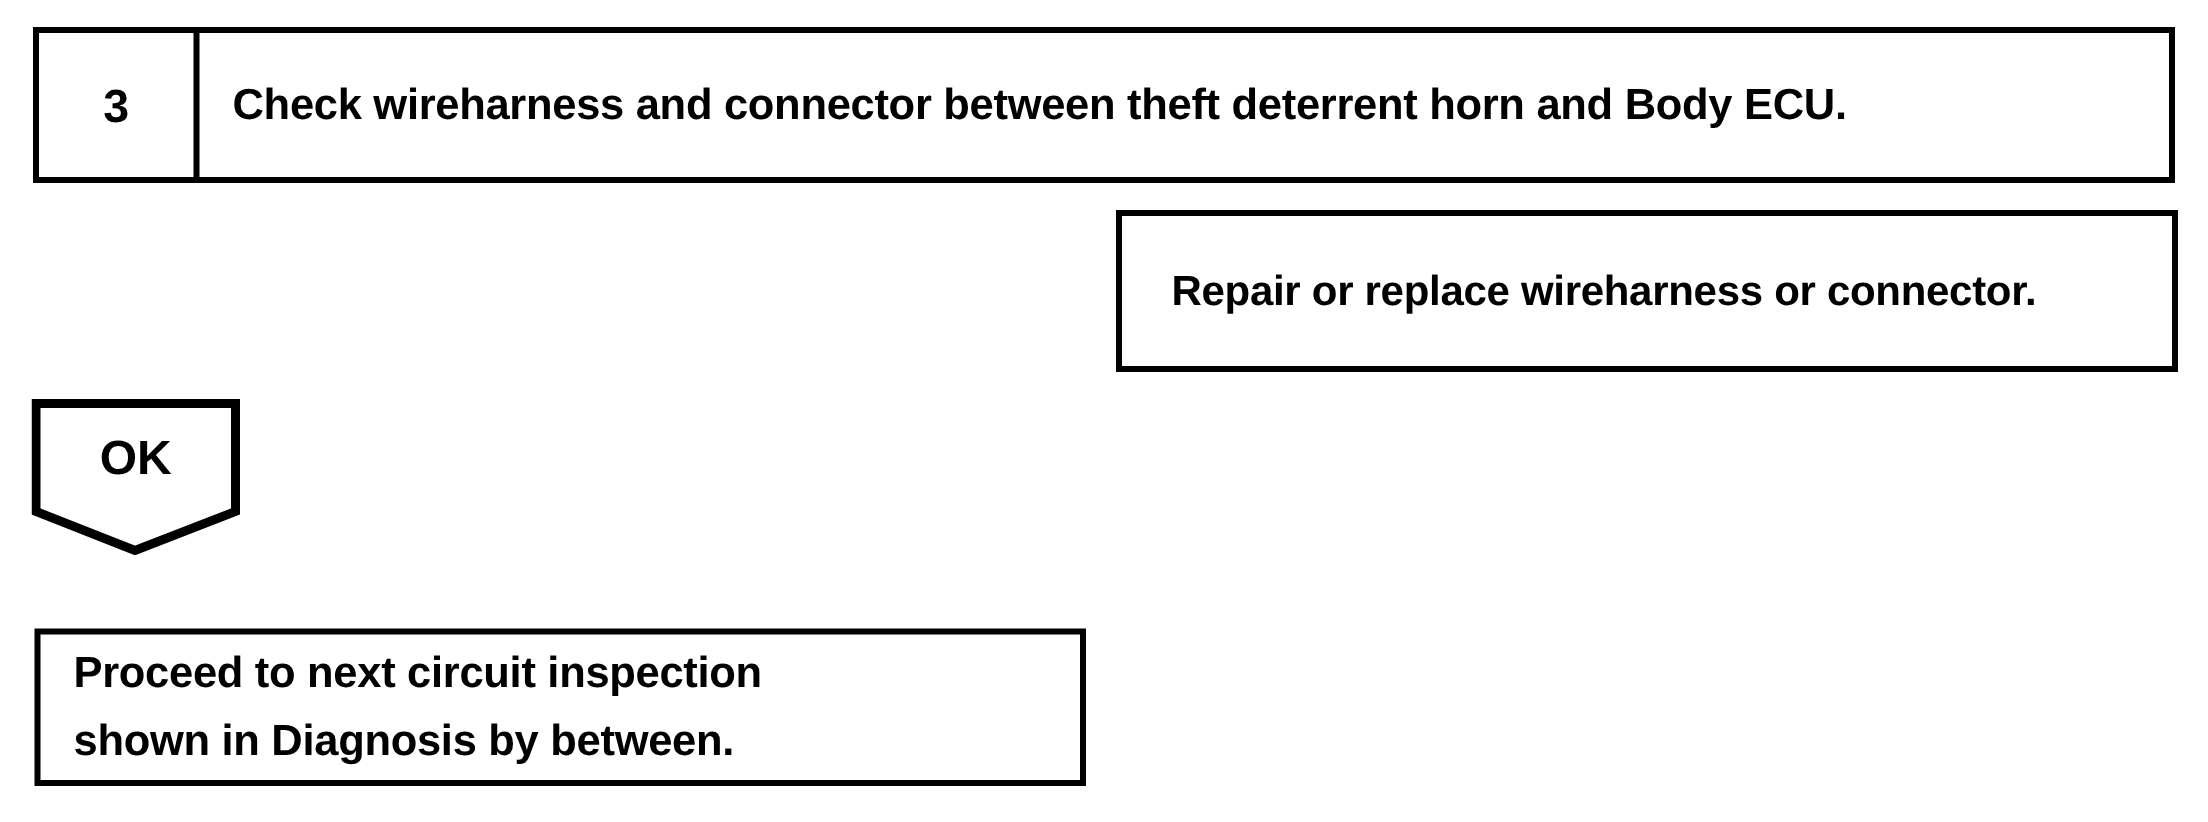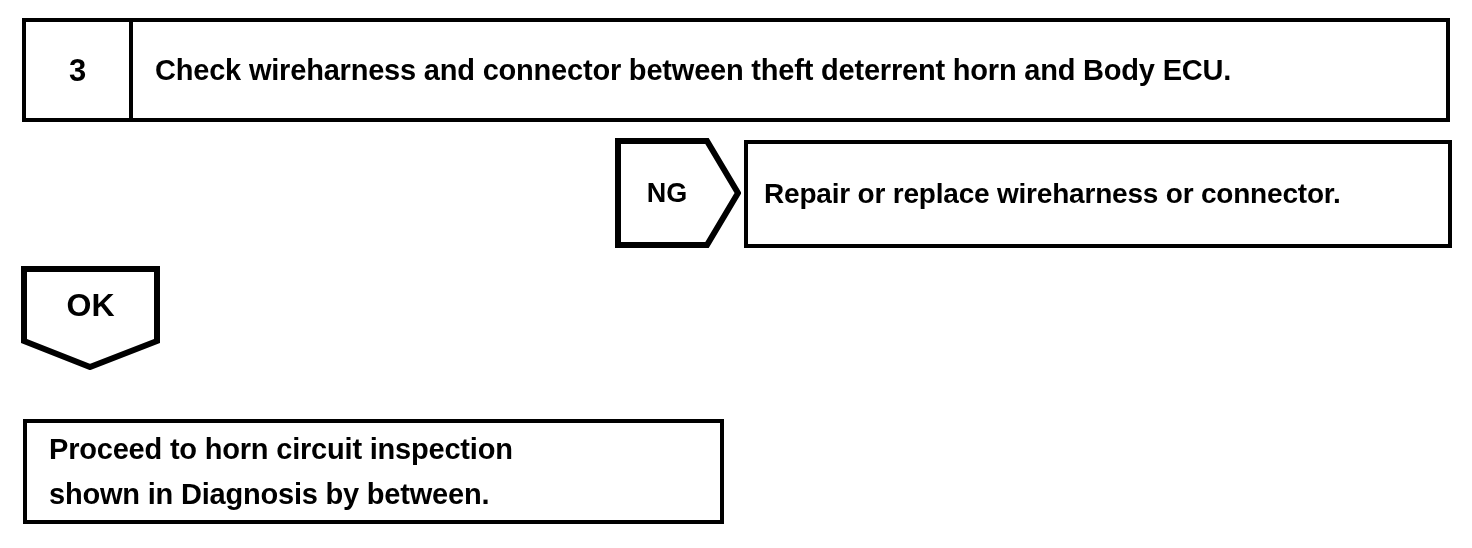--- a/index.html
+++ b/index.html
@@ -100,21 +100,21 @@
     position: absolute;
     left: 744px;
     top: 140px;
     width: 708px;
     height: 108px;
     box-sizing: border-box;
     border: 4px solid #000;
     background: #fff;
     display: flex;
     align-items: center;
-    padding-left: 16px;
+    padding-left: 33px;
     padding-right: 10px;
   }
   .repair-text {
     font-size: 28px;
     font-weight: bold;
     line-height: 1.12;
     letter-spacing: -0.2px;
     white-space: nowrap;
   }
 
@@ -177,36 +177,30 @@
 
   <div class="step-box">
     <div class="step-number-cell">
       <span class="step-number">3</span>
     </div>
     <div class="step-text-cell">
       <span class="step-text">Check wireharness and connector between theft deterrent horn and Body ECU.</span>
     </div>
   </div>
 
-  <div class="ng-arrow">
-    <svg viewBox="0 0 126 110" xmlns="http://www.w3.org/2000/svg">
-      <polygon points="3,3 92,3 123,55 92,107 3,107" fill="#ffffff" stroke="#000000" stroke-width="6" stroke-linejoin="miter"></polygon>
-    </svg>
-    <span class="ng-label">NG</span>
-  </div>
 
   <div class="repair-box">
     <span class="repair-text">Repair or replace wireharness or connector.</span>
   </div>
 
   <div class="ok-arrow">
     <svg viewBox="0 0 139 104" xmlns="http://www.w3.org/2000/svg">
       <polygon points="3,3 136,3 136,75 69,101 3,75" fill="#ffffff" stroke="#000000" stroke-width="6" stroke-linejoin="miter"></polygon>
     </svg>
     <span class="ok-label">OK</span>
   </div>
 
   <div class="proceed-box">
-    <span class="proceed-line">Proceed to horn circuit inspection</span>
+    <span class="proceed-line">Proceed to next circuit inspection</span>
     <span class="proceed-line">shown in Diagnosis by between.</span>
   </div>
 
 </div>
 
 </body></html>

